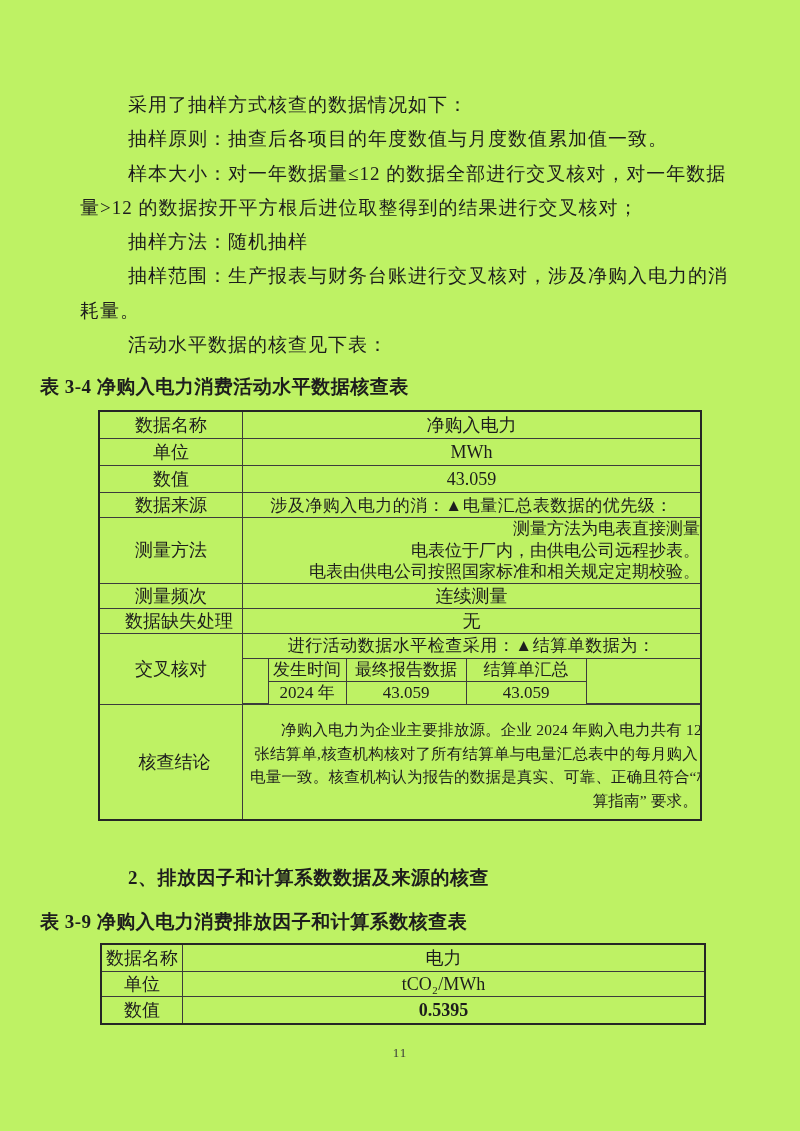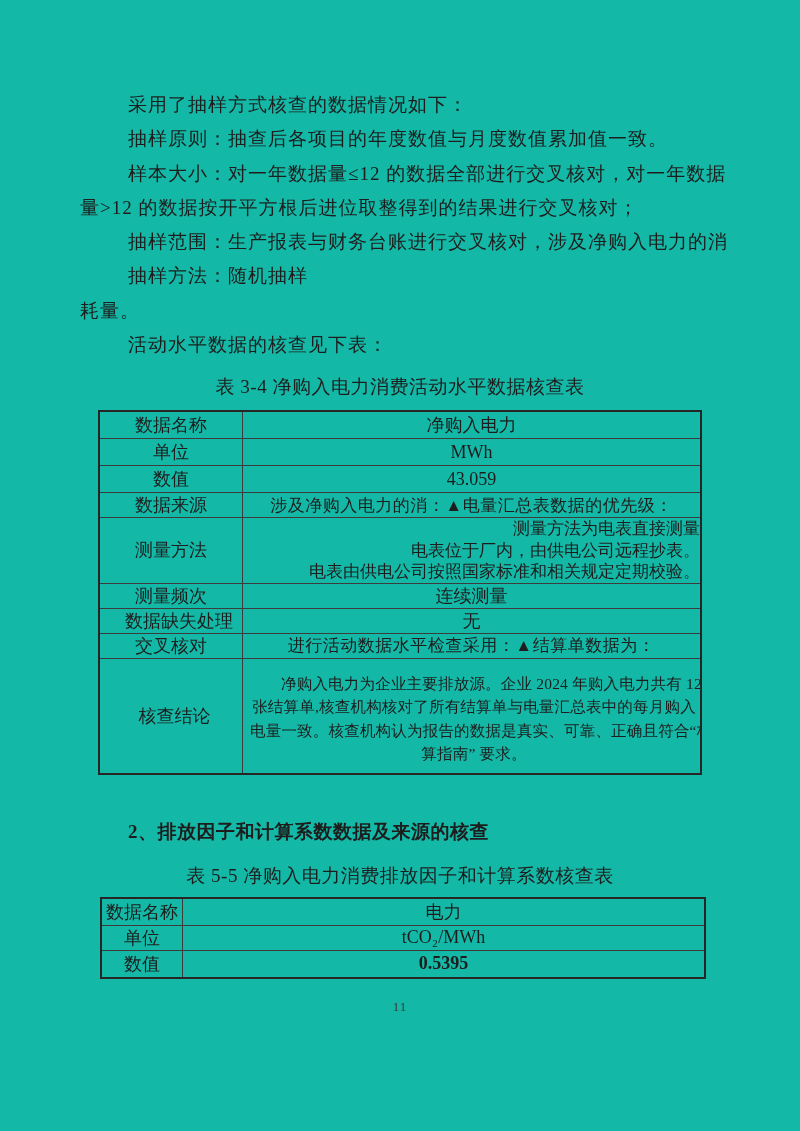--- a/index.html
+++ b/index.html
@@ -1,31 +1,31 @@
 <!DOCTYPE html>
 <html><head>
 <meta charset="utf-8">
 <style>
   html,body { margin:0; padding:0; background:#e8e8e8; }
   .page {
     position:relative;
     width:800px; height:1131px;
     margin:0 auto;
-    background:#14b8a6;
+    background:#bef264;
     font-family:"Liberation Serif","DejaVu Serif",serif;
     color:#1d1d1d;
     overflow:hidden;
   }
   
   .intro { padding-top:88px; padding-left:80px; font-size:19px; }
   .bline { line-height:34.3px; white-space:nowrap; letter-spacing:1px; }
   .bline.indent { padding-left:48px; }
 
   
-  .tbl-title { text-align:center; font-weight:normal; font-size:19px; letter-spacing:0.5px; }
+  .tbl-title { text-align:left; font-weight:bold; font-size:19px; letter-spacing:0.5px;margin-left:40px; }
   .title-34 { margin-top:12px; line-height:26px; }
   .title-35 { margin-top:18px; line-height:26px; }
   .sec-heading { margin:44px 0 8px 128px; font-weight:bold; font-size:19px; line-height:26px; letter-spacing:0.5px; }
 
   
   table { border-collapse:collapse; table-layout:fixed; }
   .t34 { margin:10px 0 0 98px; width:604px; font-size:18px; border:2px solid #262626; }
   .t35 { margin:8px 0 0 100px; width:606px; font-size:18px; border:2px solid #262626; }
   .t34 td, .t35 td { border:1px solid #3c3c3c; text-align:center; vertical-align:middle; padding:0; overflow:hidden; }
   .lblcol { width:142px; }
@@ -39,40 +39,40 @@
   table.inner td { border:1px solid #3c3c3c; height:19px; line-height:19px; }
   table.inner.cc td { height:22px; line-height:22px; }
   table.inner tr:last-child td { border-bottom:none; }
   table.inner td:first-child { border-left:none; }
   table.inner td:last-child { border-right:none; }
 
   
   .method-cell div { line-height:21.4px; font-size:17px; text-align:right; white-space:nowrap; }
 
   
-  td.concl { text-align:center; vertical-align:top; padding:13px 2px 0 7px; }
+  td.concl { text-align:right; vertical-align:top; padding:13px 2px 0 7px; }
   .cline { font-size:15.5px; line-height:23.5px; white-space:nowrap; letter-spacing:0.2px; }
   .cline.first { text-indent:31px; }
 
   .bold { font-weight:bold; }
 
   .pageno { margin-top:20px; text-align:center; font-size:13px; color:#3a3a3a; letter-spacing:1px; }
 </style>
 </head>
 <body>
 
 <div class="page">
 
   <div class="intro">
     <div class="bline indent">采用了抽样方式核查的数据情况如下：</div>
     <div class="bline indent">抽样原则：抽查后各项目的年度数值与月度数值累加值一致。</div>
     <div class="bline indent">样本大小：对一年数据量≤12 的数据全部进行交叉核对，对一年数据</div>
     <div class="bline">量&gt;12 的数据按开平方根后进位取整得到的结果进行交叉核对；</div>
+    <div class="bline indent">抽样方法：随机抽样</div>
     <div class="bline indent">抽样范围：生产报表与财务台账进行交叉核对，涉及净购入电力的消</div>
-    <div class="bline indent">抽样方法：随机抽样</div>
     <div class="bline">耗量。</div>
     <div class="bline indent">活动水平数据的核查见下表：</div>
   </div>
 
   <div class="tbl-title title-34">表 3-4  净购入电力消费活动水平数据核查表</div>
 
   <table class="t34">
     <tbody>
         <tr>
       <td class="lblcol" style="height:26px;">数据名称</td>
@@ -109,38 +109,61 @@
     </tr>
     <tr>
       <td style="height:23px;padding-left:16px;">数据缺失处理</td>
       <td>无</td>
     </tr>
 
     <tr>
       <td>交叉核对</td>
       <td class="nest">
         <div class="subhead cc">进行活动数据水平检查采用：▲结算单数据为：</div>
+        <table class="inner cc">
+          <colgroup>
+                <col style="width:25px">
+                <col style="width:78px">
+                <col style="width:120px">
+                <col style="width:120px">
+                <col style="width:119px">
+              </colgroup>
+          <tbody>
+                <tr>
+            <td rowspan="2"></td>
+            <td>发生时间</td>
+            <td>最终报告数据</td>
+            <td>结算单汇总</td>
+            <td rowspan="2"></td>
+          </tr>
+          <tr>
+            <td>2024 年</td>
+            <td>43.059</td>
+            <td>43.059</td>
+          </tr>
+        </tbody>
+            </table>
       </td>
     </tr>
 
     <tr>
       <td style="height:114px;padding-left:7px;">核查结论</td>
       <td class="concl">
         <div class="cline first">净购入电力为企业主要排放源。企业 2024 年购入电力共有 12</div>
         <div class="cline">张结算单,核查机构核对了所有结算单与电量汇总表中的每月购入</div>
         <div class="cline">电量一致。核查机构认为报告的数据是真实、可靠、正确且符合“核</div>
         <div class="cline">算指南” 要求。</div>
       </td>
     </tr>
   </tbody>
     </table>
 
   <div class="sec-heading">2、排放因子和计算系数数据及来源的核查</div>
 
-  <div class="tbl-title title-35">表 5-5  净购入电力消费排放因子和计算系数核查表</div>
+  <div class="tbl-title title-35">表 3-9  净购入电力消费排放因子和计算系数核查表</div>
 
   <table class="t35">
     <tbody>
         <tr>
       <td class="lblcol35" style="height:26px;">数据名称</td>
       <td>电力</td>
     </tr>
     <tr>
       <td style="height:24px;">单位</td>
       <td>tCO₂/MWh</td>

